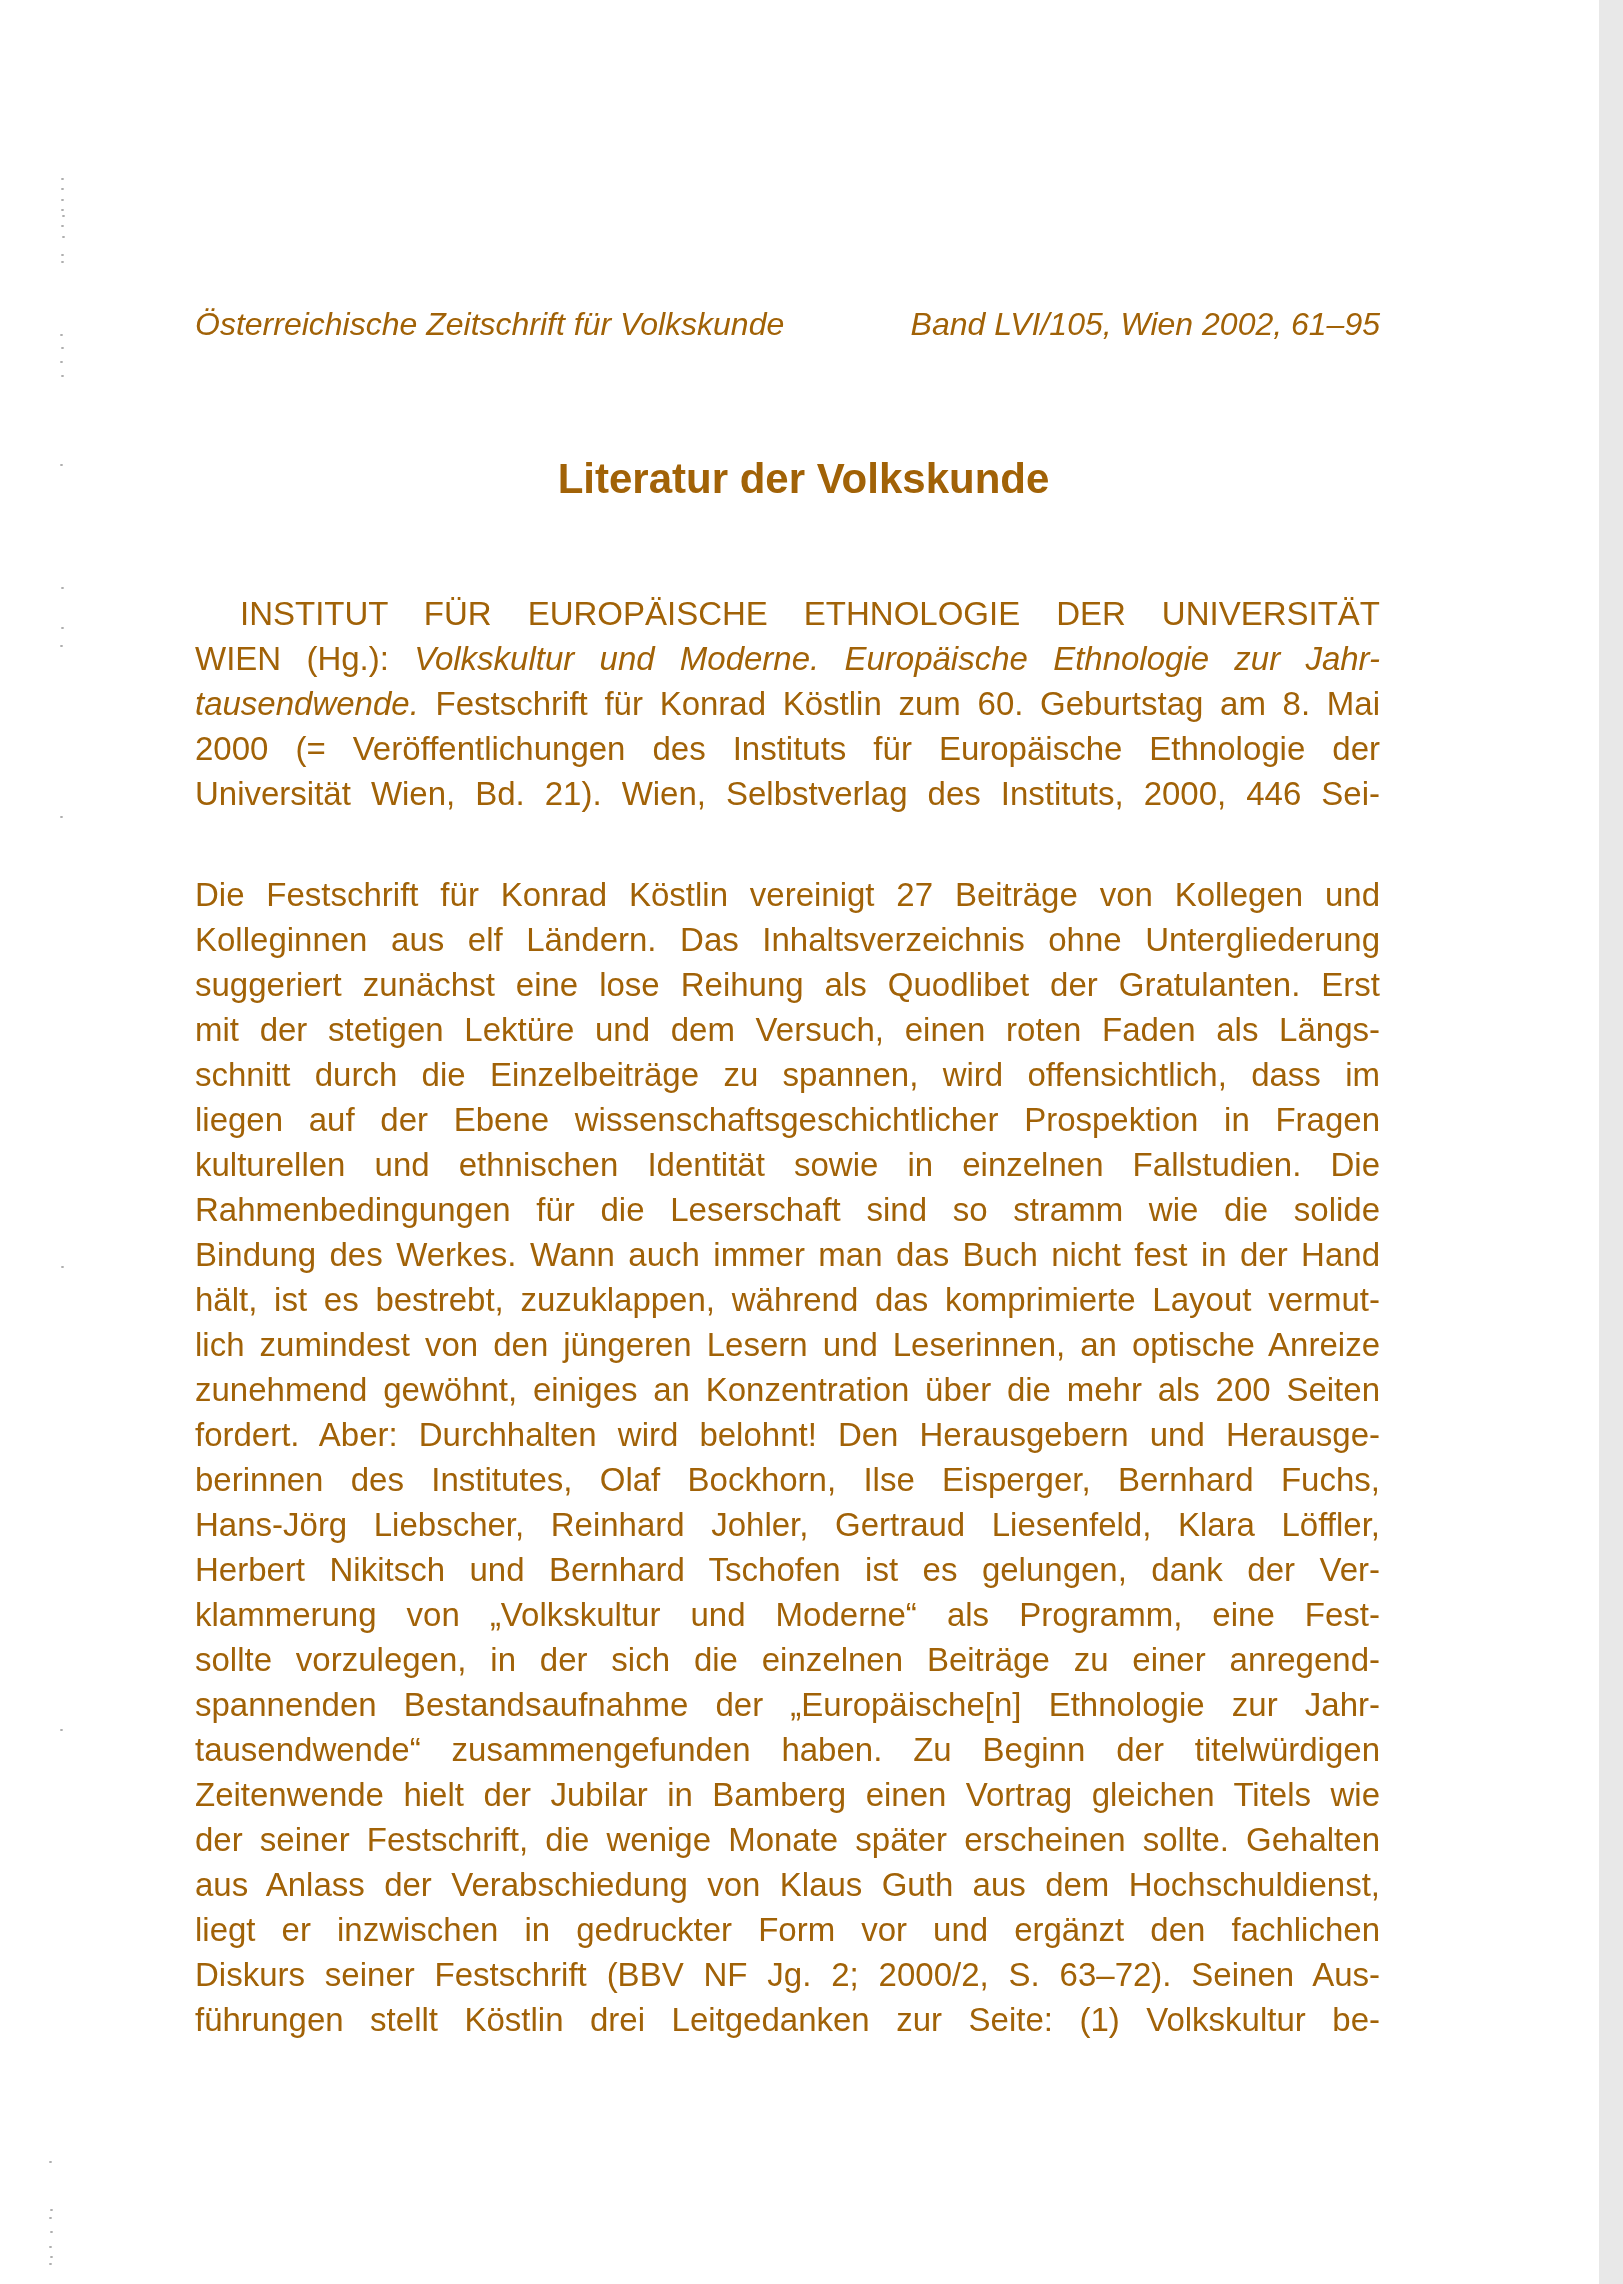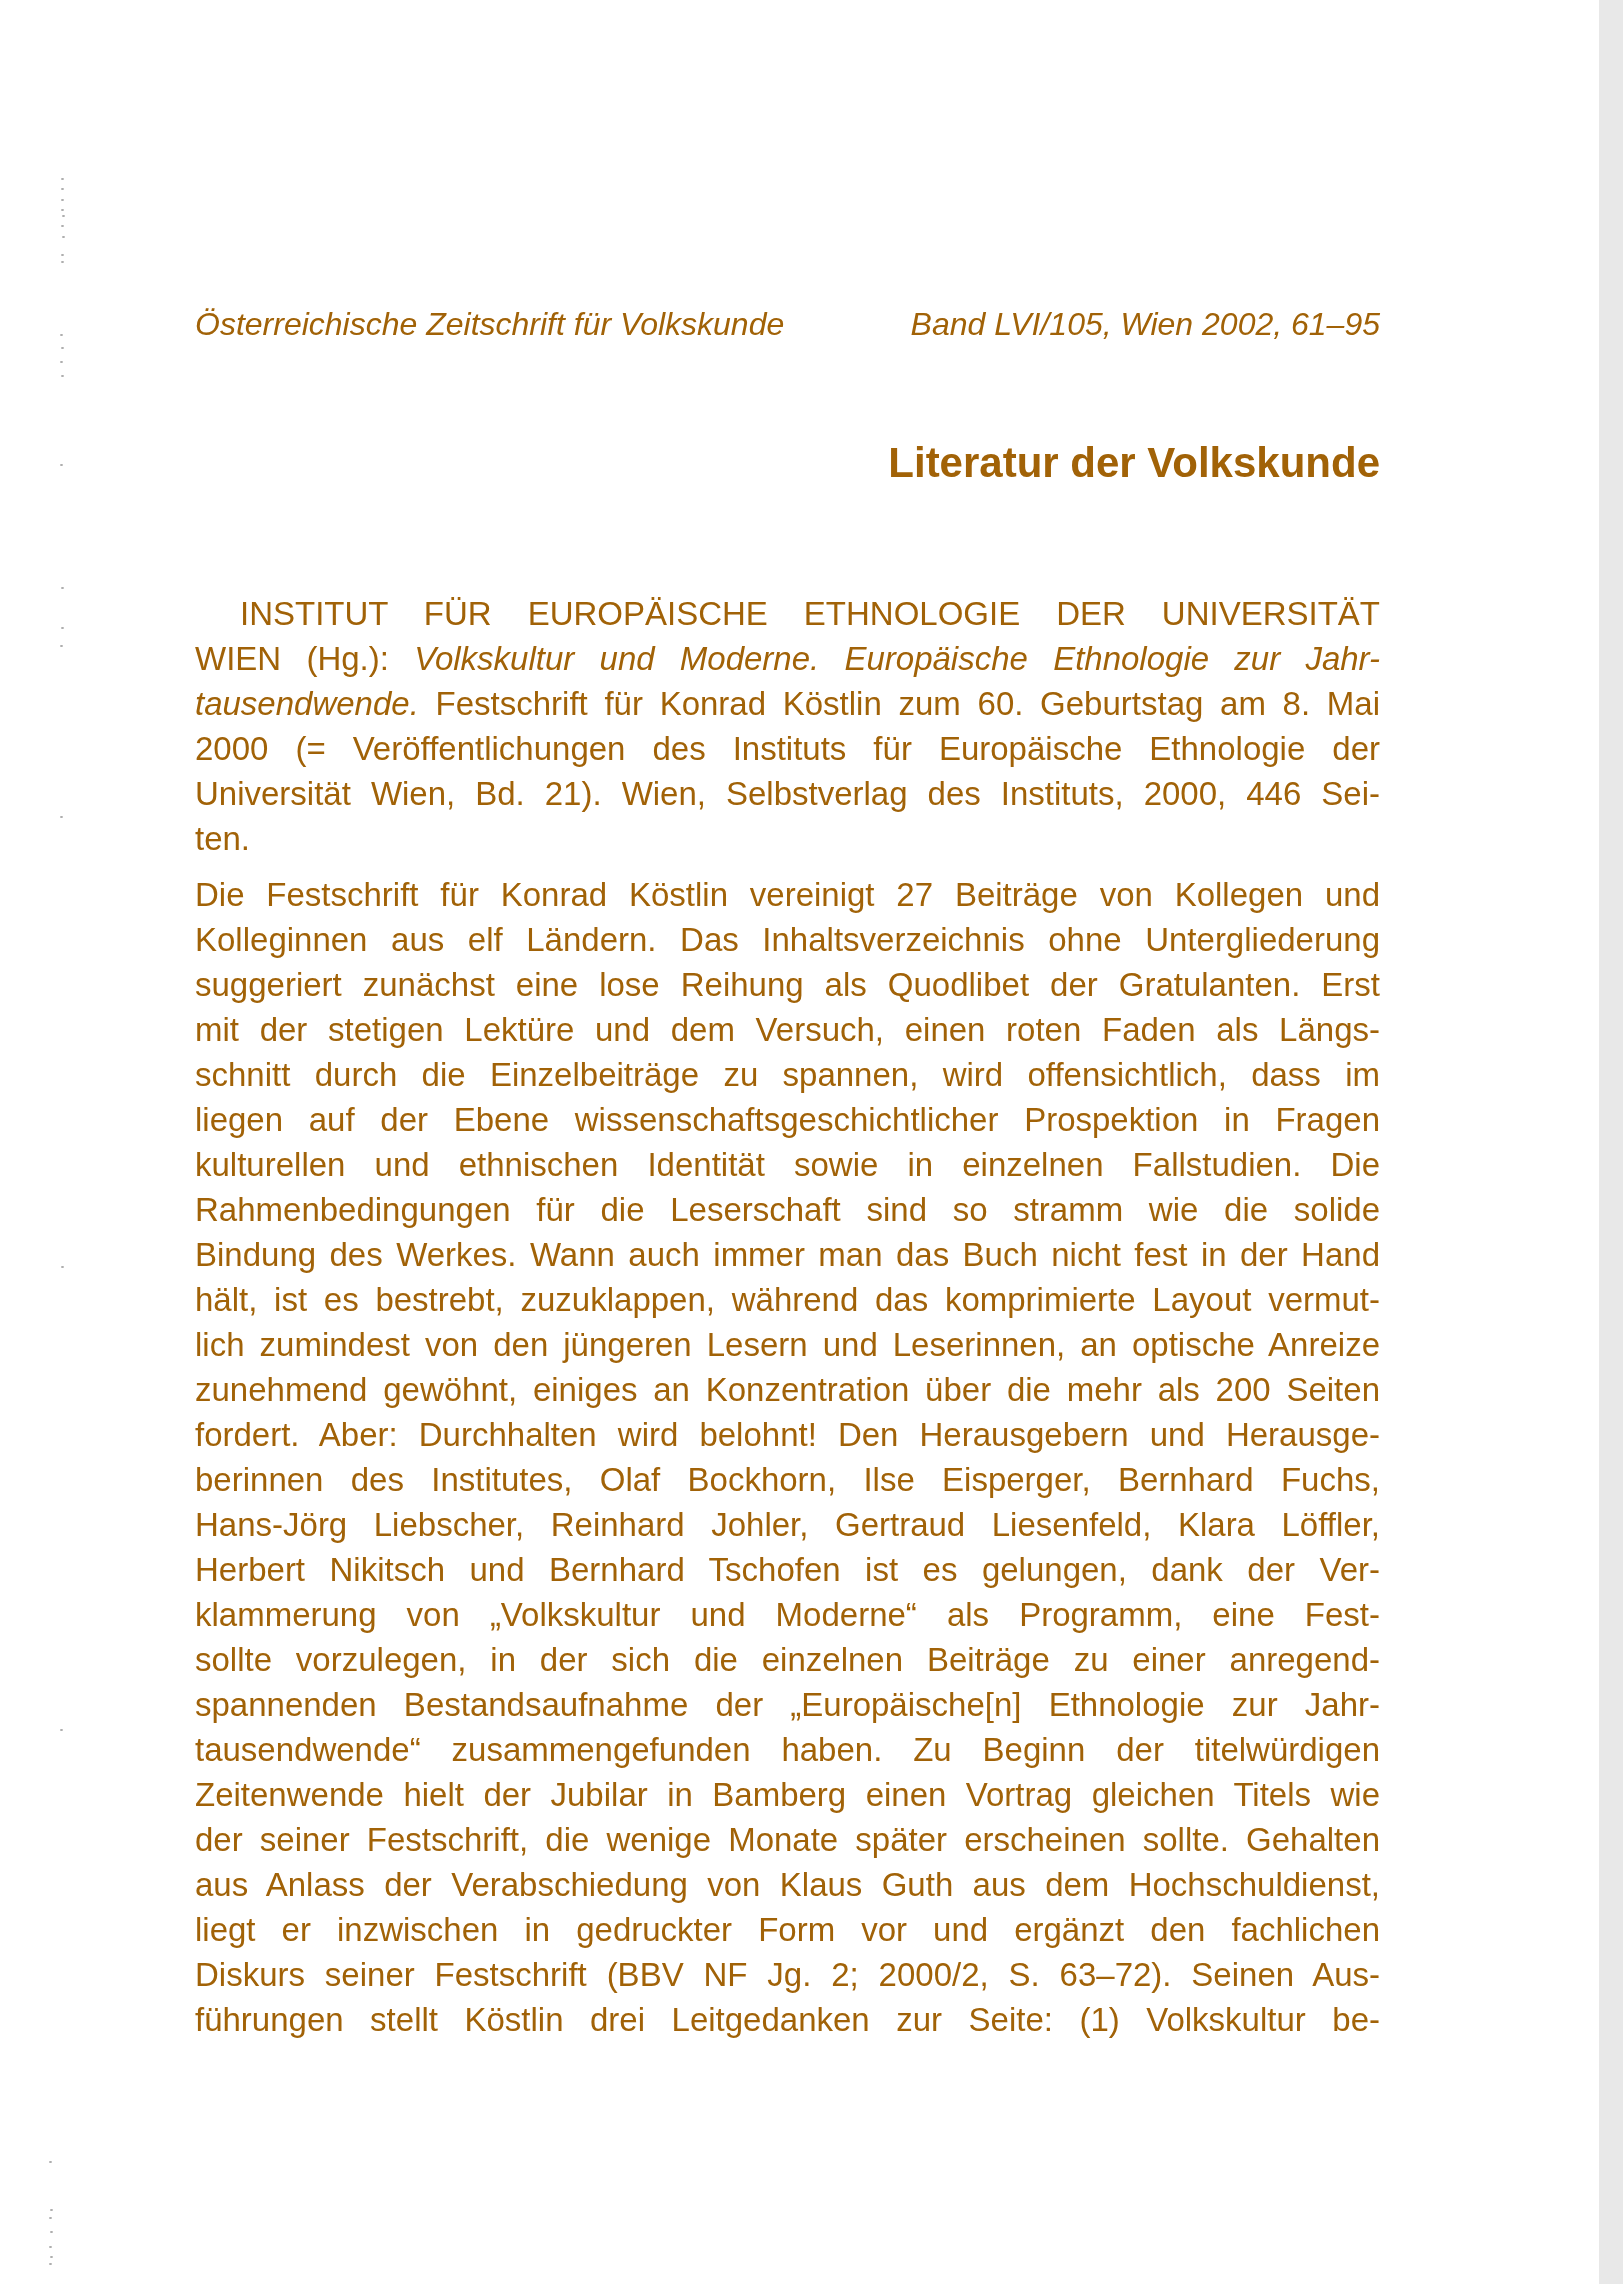--- a/index.html
+++ b/index.html
@@ -70,29 +70,28 @@
 </head>
 <body>
 
 <div class="page">
 
   <div class="running-header">
     <span>Österreichische Zeitschrift für Volkskunde</span>
     <span>Band LVI/105, Wien 2002, 61–95</span>
   </div>
 
-  <h1 class="article-title" style="margin:0;text-align:right;">Literatur der Volkskunde</h1>
+  <h1 class="article-title" style="margin:16px;">Literatur der Volkskunde</h1>
 
   <div class="para citation">
       <div class="line indent"><span>INSTITUT FÜR EUROPÄISCHE ETHNOLOGIE DER UNIVERSITÄT</span></div>
       <div class="line"><span>WIEN (Hg.): </span><span class="it">Volkskultur und Moderne. Europäische Ethnologie zur Jahr-</span></div>
       <div class="line"><span class="it">tausendwende.</span><span> Festschrift für Konrad Köstlin zum 60. Geburtstag am 8. Mai</span></div>
       <div class="line"><span>2000 (= Veröffentlichungen des Instituts für Europäische Ethnologie der</span></div>
       <div class="line"><span>Universität Wien, Bd. 21). Wien, Selbstverlag des Instituts, 2000, 446 Sei-</span></div>
-      <div class="line last"><span>ten.</span></div>
     </div>
 
   <div class="para review-body">
       <div class="line">Die Festschrift für Konrad Köstlin vereinigt 27 Beiträge von Kollegen und</div>
       <div class="line">Kolleginnen aus elf Ländern. Das Inhaltsverzeichnis ohne Untergliederung</div>
       <div class="line">suggeriert zunächst eine lose Reihung als Quodlibet der Gratulanten. Erst</div>
       <div class="line">mit der stetigen Lektüre und dem Versuch, einen roten Faden als Längs-</div>
       <div class="line">schnitt durch die Einzelbeiträge zu spannen, wird offensichtlich, dass im</div>
       <div class="line">liegen auf der Ebene wissenschaftsgeschichtlicher Prospektion in Fragen</div>
       <div class="line">kulturellen und ethnischen Identität sowie in einzelnen Fallstudien. Die</div>

